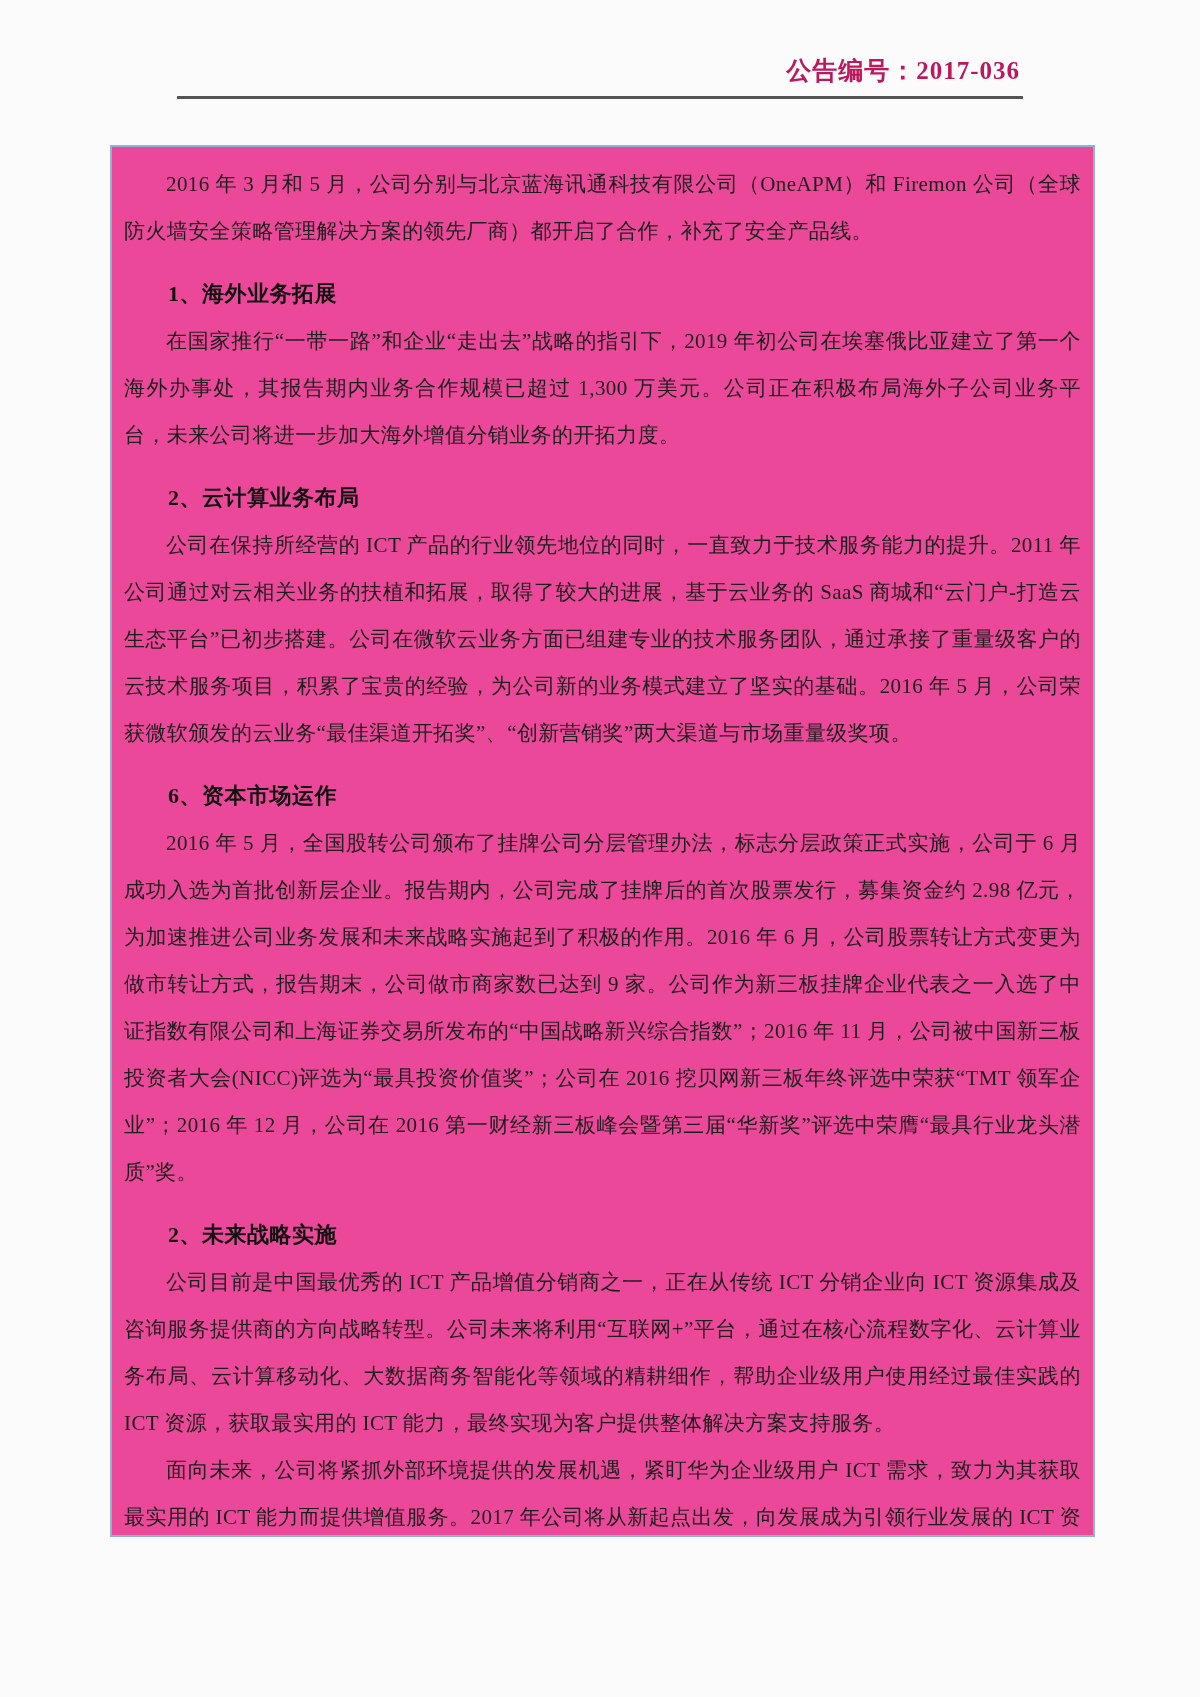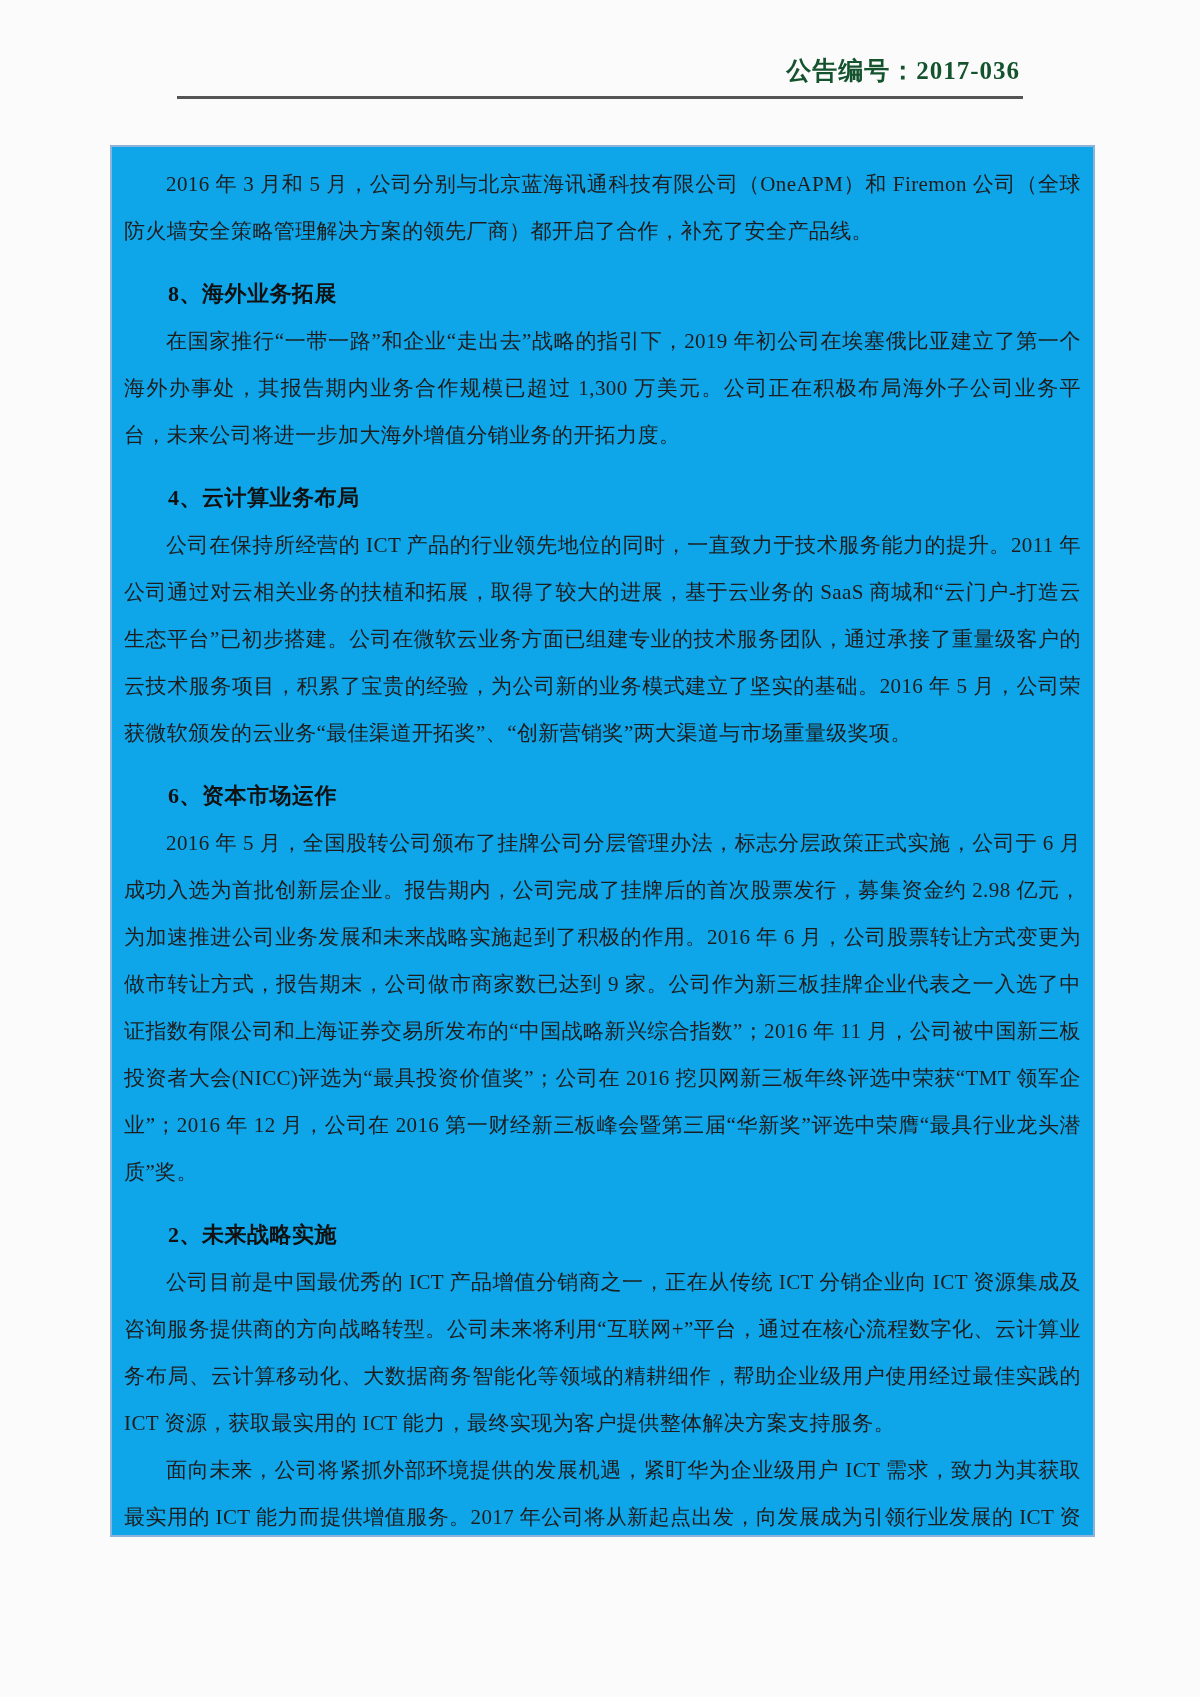--- a/index.html
+++ b/index.html
@@ -16,38 +16,38 @@
     overflow: hidden;
   }
   .page-header {
     padding-top: 56px;
   }
   .announcement-number {
     text-align: right;
     padding-right: 180px;
     font-size: 25px;
     font-weight: bold;
-    color: #14532d;
+    color: #be185d;
     letter-spacing: 1px;
     line-height: 30px;
   }
   .header-rule {
     height: 0;
     border-top: 3px solid #555555;
     margin: 10px 177px 0 177px;
   }
   .doc-box {
     position: absolute;
     left: 110px;
     top: 145px;
     width: 985px;
     height: 1392px;
     box-sizing: border-box;
     border: 2px solid #8db4d8;
-    background: #0ea5e9;
+    background: #ec4899;
     padding: 14px 12px 20px 12px;
     overflow: hidden;
   }
   .para {
     margin: 0;
     font-size: 21px;
     line-height: 47px;
     color: #1d1d1d;
     text-align: justify;
     text-indent: 2em;
@@ -69,25 +69,25 @@
 <div class="page">
 
   <div class="page-header">
     <div class="announcement-number">公告编号：2017-036</div>
     <div class="header-rule"></div>
   </div>
 
   <div class="doc-box">
     <p class="para">2016 年 3 月和 5 月，公司分别与北京蓝海讯通科技有限公司（OneAPM）和 Firemon 公司（全球防火墙安全策略管理解决方案的领先厂商）都开启了合作，补充了安全产品线。</p>
 
-    <div class="heading">8、海外业务拓展</div>
+    <div class="heading">1、海外业务拓展</div>
 
     <p class="para">在国家推行“一带一路”和企业“走出去”战略的指引下，2019 年初公司在埃塞俄比亚建立了第一个海外办事处，其报告期内业务合作规模已超过 1,300 万美元。公司正在积极布局海外子公司业务平台，未来公司将进一步加大海外增值分销业务的开拓力度。</p>
 
-    <div class="heading">4、云计算业务布局</div>
+    <div class="heading">2、云计算业务布局</div>
 
     <p class="para">公司在保持所经营的 ICT 产品的行业领先地位的同时，一直致力于技术服务能力的提升。2011 年公司通过对云相关业务的扶植和拓展，取得了较大的进展，基于云业务的 SaaS 商城和“云门户-打造云生态平台”已初步搭建。公司在微软云业务方面已组建专业的技术服务团队，通过承接了重量级客户的云技术服务项目，积累了宝贵的经验，为公司新的业务模式建立了坚实的基础。2016 年 5 月，公司荣获微软颁发的云业务“最佳渠道开拓奖”、“创新营销奖”两大渠道与市场重量级奖项。</p>
 
     <div class="heading">6、资本市场运作</div>
 
     <p class="para">2016 年 5 月，全国股转公司颁布了挂牌公司分层管理办法，标志分层政策正式实施，公司于 6 月成功入选为首批创新层企业。报告期内，公司完成了挂牌后的首次股票发行，募集资金约 2.98 亿元，为加速推进公司业务发展和未来战略实施起到了积极的作用。2016 年 6 月，公司股票转让方式变更为做市转让方式，报告期末，公司做市商家数已达到 9 家。公司作为新三板挂牌企业代表之一入选了中证指数有限公司和上海证券交易所发布的“中国战略新兴综合指数”；2016 年 11 月，公司被中国新三板投资者大会(NICC)评选为“最具投资价值奖”；公司在 2016 挖贝网新三板年终评选中荣获“TMT 领军企业”；2016 年 12 月，公司在 2016 第一财经新三板峰会暨第三届“华新奖”评选中荣膺“最具行业龙头潜质”奖。</p>
 
     <div class="heading">2、未来战略实施</div>
 
     <p class="para">公司目前是中国最优秀的 ICT 产品增值分销商之一，正在从传统 ICT 分销企业向 ICT 资源集成及咨询服务提供商的方向战略转型。公司未来将利用“互联网+”平台，通过在核心流程数字化、云计算业务布局、云计算移动化、大数据商务智能化等领域的精耕细作，帮助企业级用户使用经过最佳实践的 ICT 资源，获取最实用的 ICT 能力，最终实现为客户提供整体解决方案支持服务。</p>

